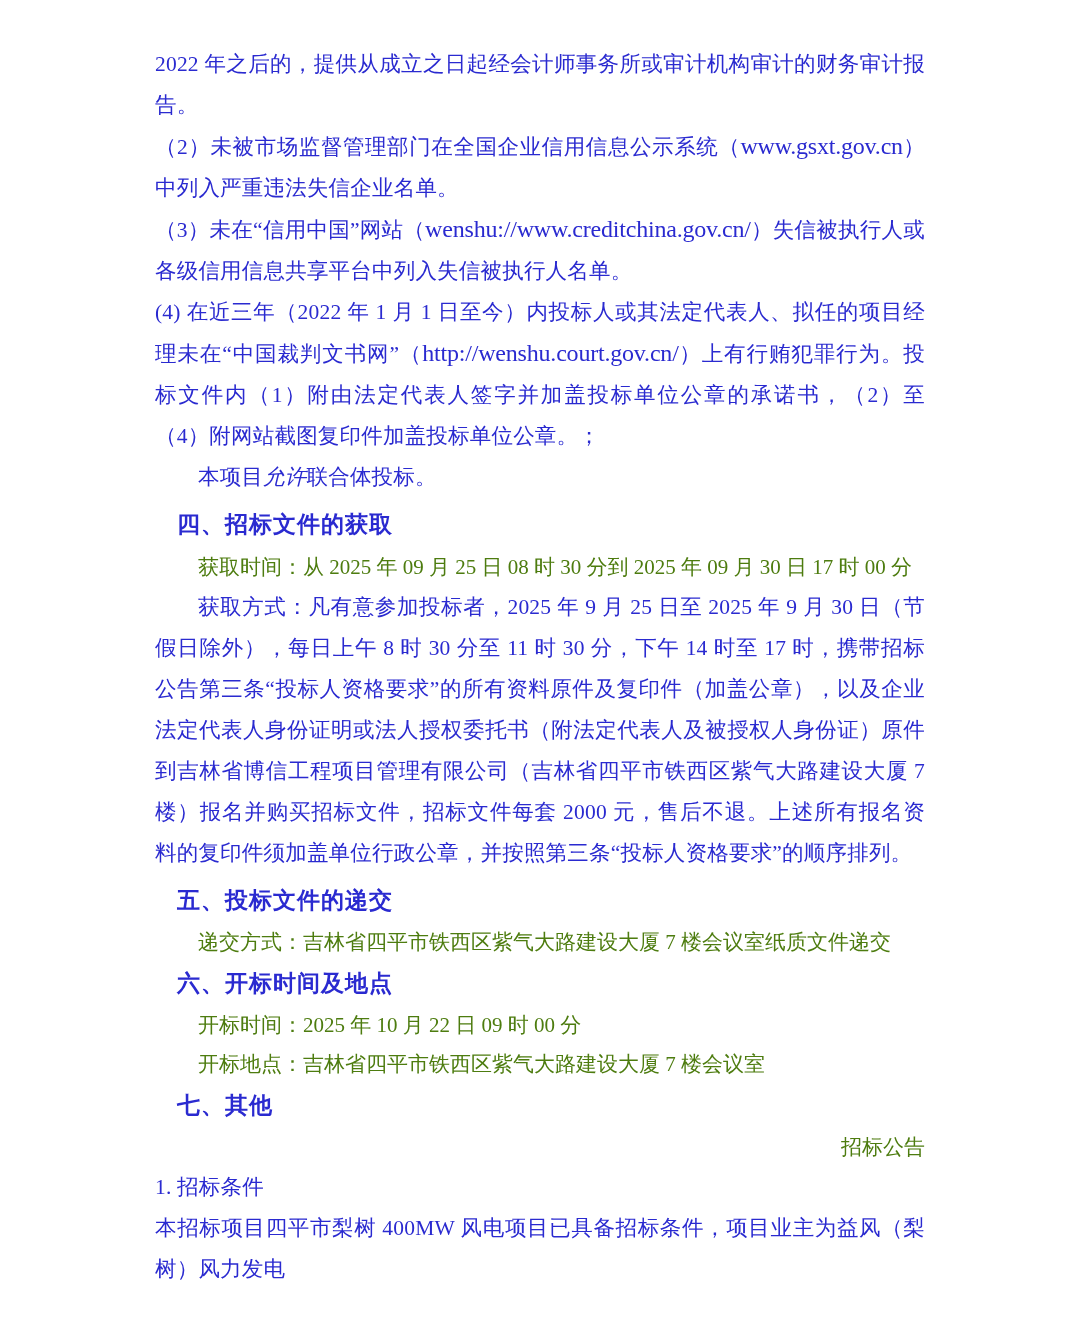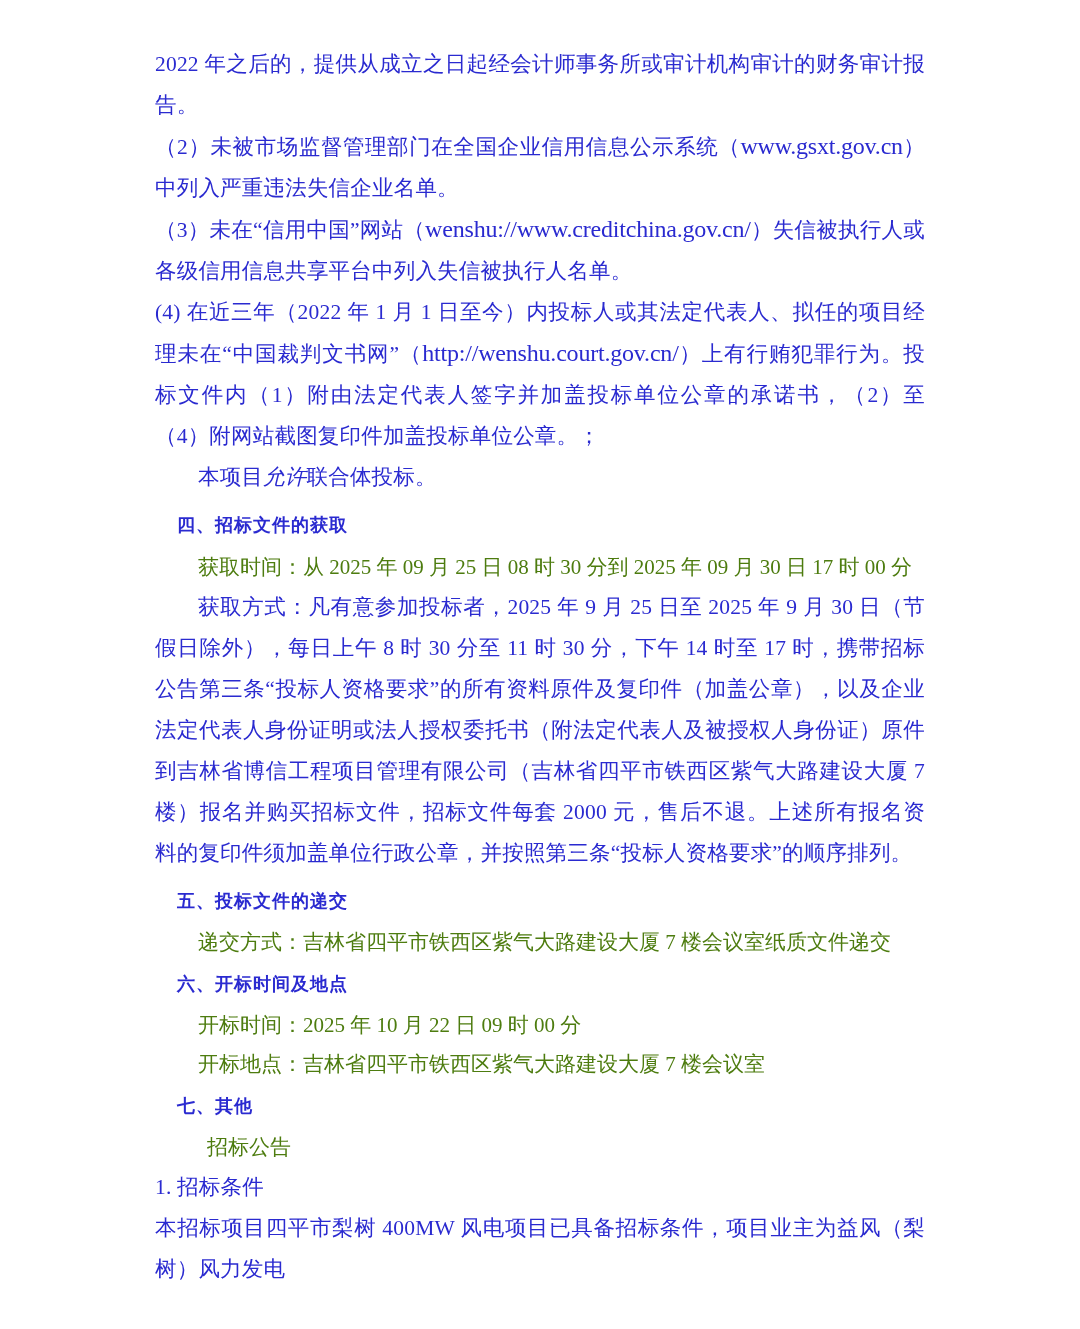--- a/index.html
+++ b/index.html
@@ -28,21 +28,21 @@
     letter-spacing: 0.2px;
     margin: 0;
     text-align: justify;
     text-justify: inter-ideograph;
     color: #2a2ad0;
     word-break: break-all;
   }
   .ind1 { text-indent: 0; }
   .ind2 { text-indent: 43px; }
   .heading {
-    font-size: 18px;
+    font-size: 23px;
     font-weight: bold;
     line-height: 44px;
     margin: 0;
     text-indent: 22px;
     color: #2a2ad0;
     letter-spacing: 1px;
   }
   .mono {
     font-family: Liberation Serif, serif;
     font-size: 24px;
@@ -91,19 +91,19 @@
   <p class="sub-line tight"><span>递交方式：</span><span>吉林省四平市铁西区紫气大路建设大厦 7 楼会议室纸质文件递交</span></p>
 
   <h2 class="heading">六、开标时间及地点</h2>
 
   <p class="sub-line tight"><span>开标时间：</span><span>2025 年 10 月 22 日 09 时 00 分</span></p>
 
   <p class="sub-line tight"><span>开标地点：</span><span>吉林省四平市铁西区紫气大路建设大厦 7 楼会议室</span></p>
 
   <h2 class="heading">七、其他</h2>
 
-  <p class="sub-line tight" style="text-indent:52px;">招标公告</p>
+  <p class="sub-line tight" style="text-indent:52px;text-align:right;">招标公告</p>
 
   <p class="p ind1">1. 招标条件</p>
 
   <p class="p ind1">本招标项目四平市梨树 400MW 风电项目已具备招标条件，项目业主为益风（梨树）风力发电</p>
 
 </div>
 
 </body></html>

